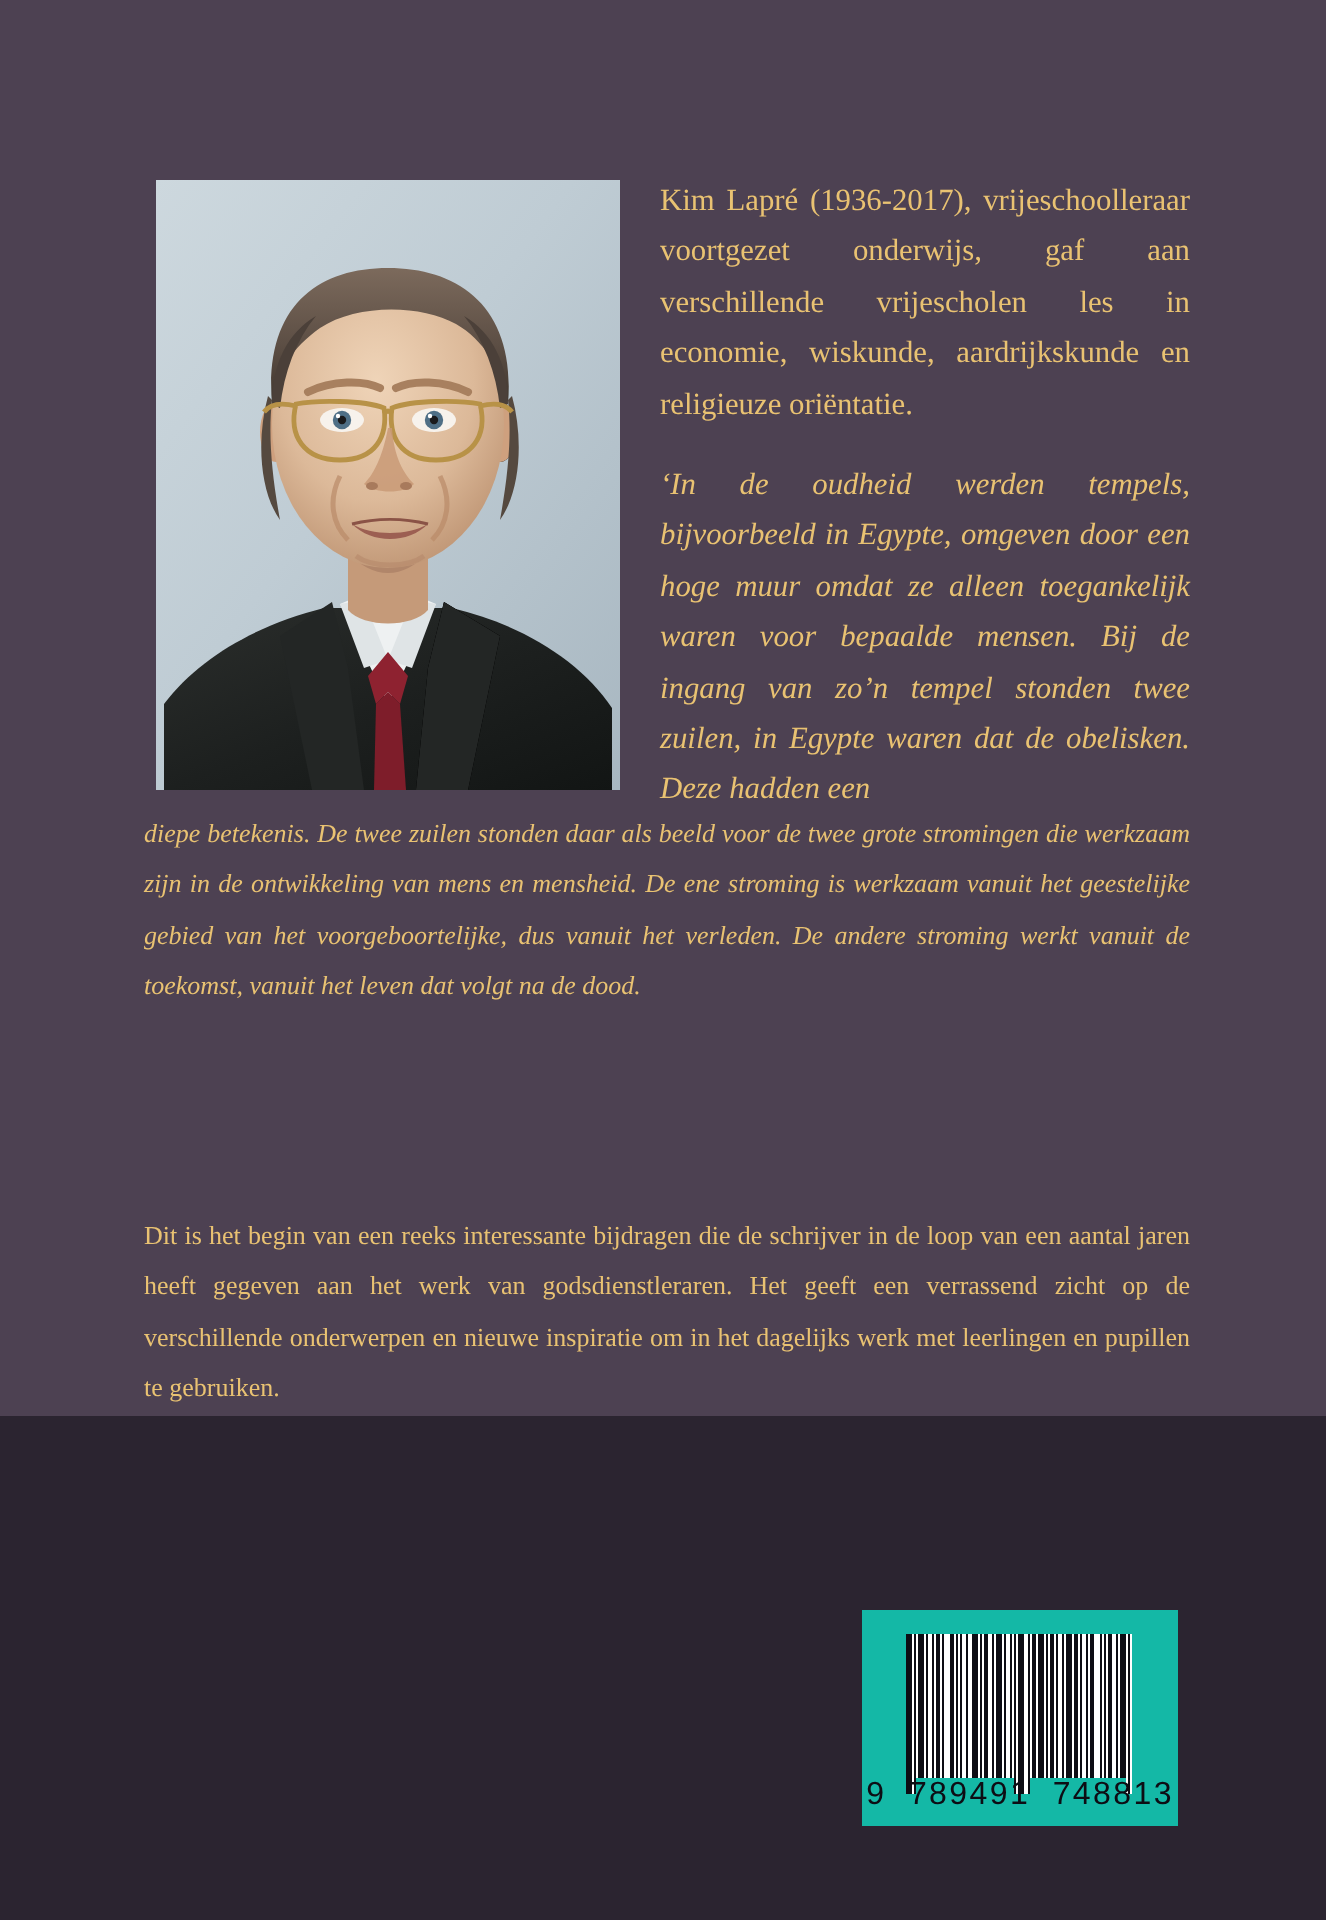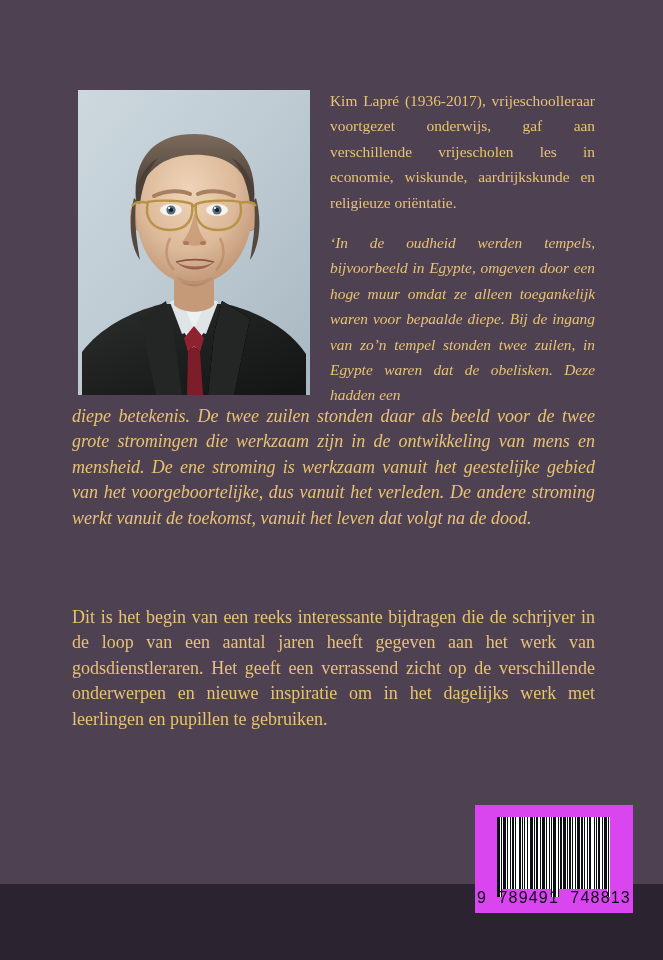--- a/index.html
+++ b/index.html
@@ -9,21 +9,21 @@
   }
   body {
     width: 663px;
     height: 960px;
     overflow: hidden;
     font-family: "Liberation Serif", "DejaVu Serif", serif;
   }
   #cover {
     position: relative;
     width: 663px;
-    height: 884px;
+    height: 708px;
     background: #4d4152;
     box-sizing: border-box;
   }
 
   
   #portrait {
     position: absolute;
     left: 78px;
     top: 90px;
     width: 232px;
@@ -47,40 +47,39 @@
   }
   #bio { top: 88px; }
   #quote-top { top: 230px; font-style: italic; }
 
   
   .fullcol {
     position: absolute;
     left: 72px;
     width: 523px;
     color: #e9c272;
-    font-size: 18px;
+    font-size: 13px;
     line-height: 25.4px;
     text-align: justify;
   }
   #quote-rest { top: 404px; font-style: italic; }
   #quote-rest p { margin: 0; }
   #blurb { top: 605px; }
   #blurb p { margin: 0; }
 
   
   #barcode-box {
     position: absolute;
     left: 431px;
     top: 805px;
     width: 158px;
     height: 108px;
-    background: #d946ef;
+    background: #14b8a6;
     box-sizing: border-box;
     padding: 13px;
-    margin-left: 44px;
   }
   #bars {
     position: absolute;
     left: 22px;
     top: 12px;
     height: 72px;
     width: 114px;
     display: flex;
     align-items: flex-start;
   }
@@ -195,21 +194,21 @@
 
       <path d="M98 172 C108 178 126 178 136 172 C126 182 108 182 98 172 Z" fill="#9c5f52"></path>
       <path d="M98 172 C110 169 124 169 136 172" stroke="#8a5346" stroke-width="1.6" fill="none"></path>
 
       <path d="M100 188 C108 194 126 194 134 188" stroke="#b5886a" stroke-width="2.5" fill="none" opacity="0.6"></path>
     </svg>
   </div>
 
   <div id="bio" class="tcol">Kim Lapré (1936-2017), vrijeschoolleraar voortgezet onderwijs, gaf aan verschillende vrijescholen les in economie, wiskunde, aardrijkskunde en religieuze oriëntatie.</div>
 
-  <div id="quote-top" class="tcol">‘In de oudheid werden tempels, bijvoorbeeld in Egypte, omgeven door een hoge muur omdat ze alleen toegankelijk waren voor bepaalde diepe. Bij de ingang van zo’n tempel stonden twee zuilen, in Egypte waren dat de obelisken. Deze hadden een</div>
+  <div id="quote-top" class="tcol">‘In de oudheid werden tempels, bijvoorbeeld in Egypte, omgeven door een hoge muur omdat ze alleen toegankelijk waren voor bepaalde mensen. Bij de ingang van zo’n tempel stonden twee zuilen, in Egypte waren dat de obelisken. Deze hadden een</div>
 
   <div id="quote-rest" class="fullcol">
     <p>diepe betekenis. De twee zuilen stonden daar als beeld voor de twee grote stromingen die werkzaam zijn in de ontwikkeling van mens en mensheid. De ene stroming is werkzaam vanuit het geestelijke gebied van het voorgeboortelijke, dus vanuit het verleden. De andere stroming werkt vanuit de toekomst, vanuit het leven dat volgt na de dood.</p>
   </div>
 
   <div id="blurb" class="fullcol">
     <p>Dit is het begin van een reeks interessante bijdragen die de schrijver in de loop van een aantal jaren heeft gegeven aan het werk van godsdienstleraren. Het geeft een verrassend zicht op de verschillende onderwerpen en nieuwe inspiratie om in het dagelijks werk met leerlingen en pupillen te gebruiken.</p>
   </div>
 
   <div id="barcode-box">

